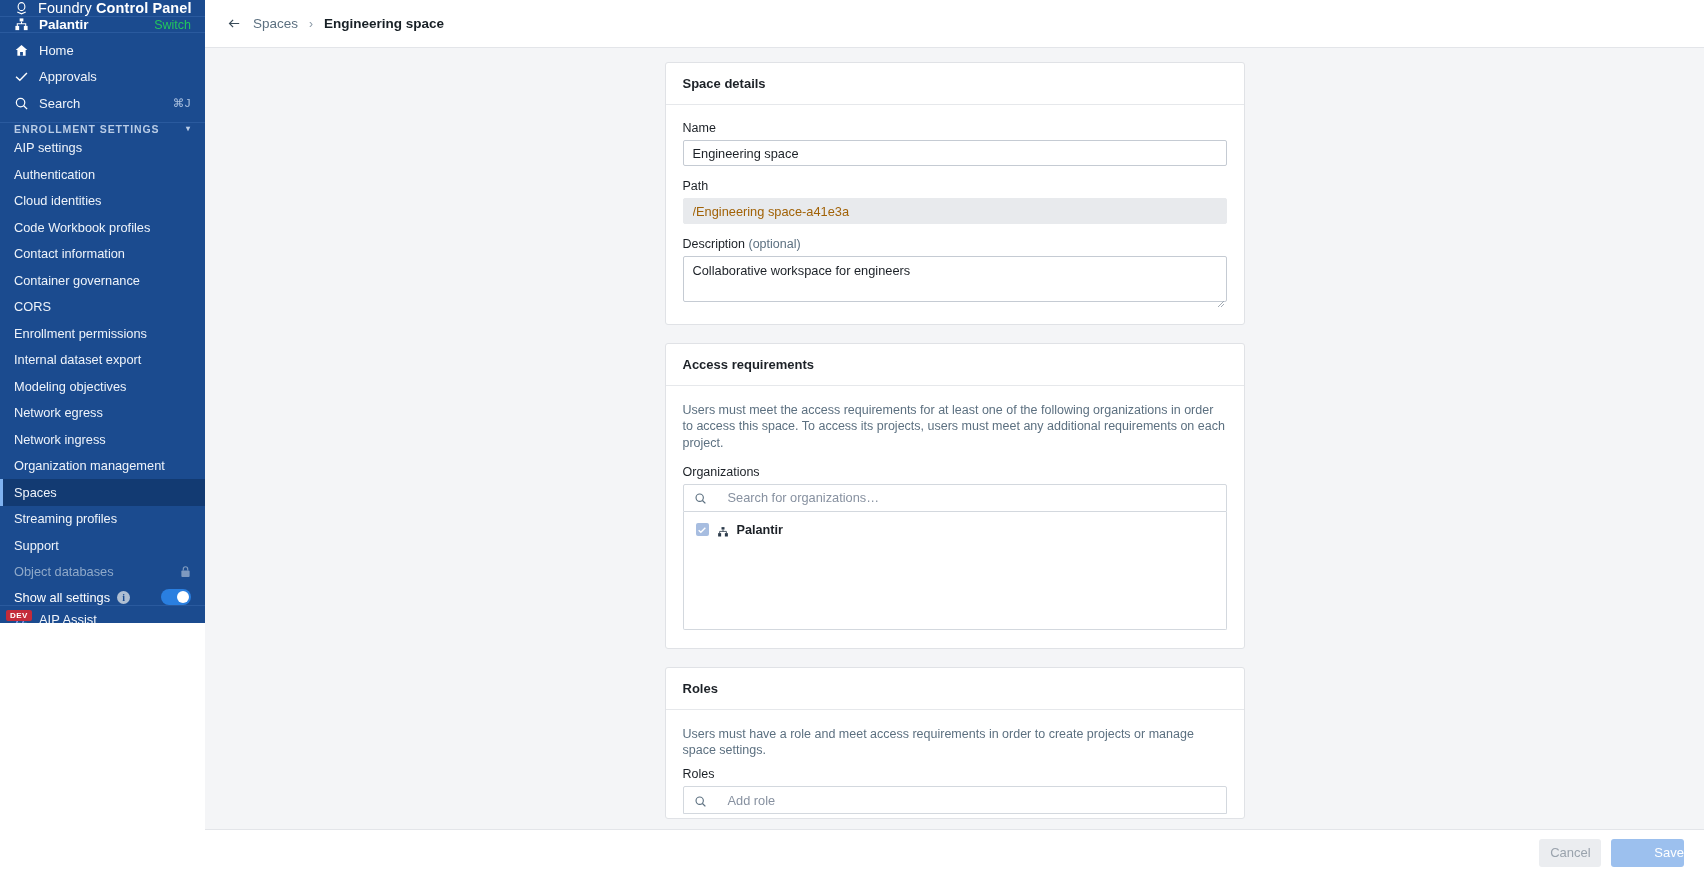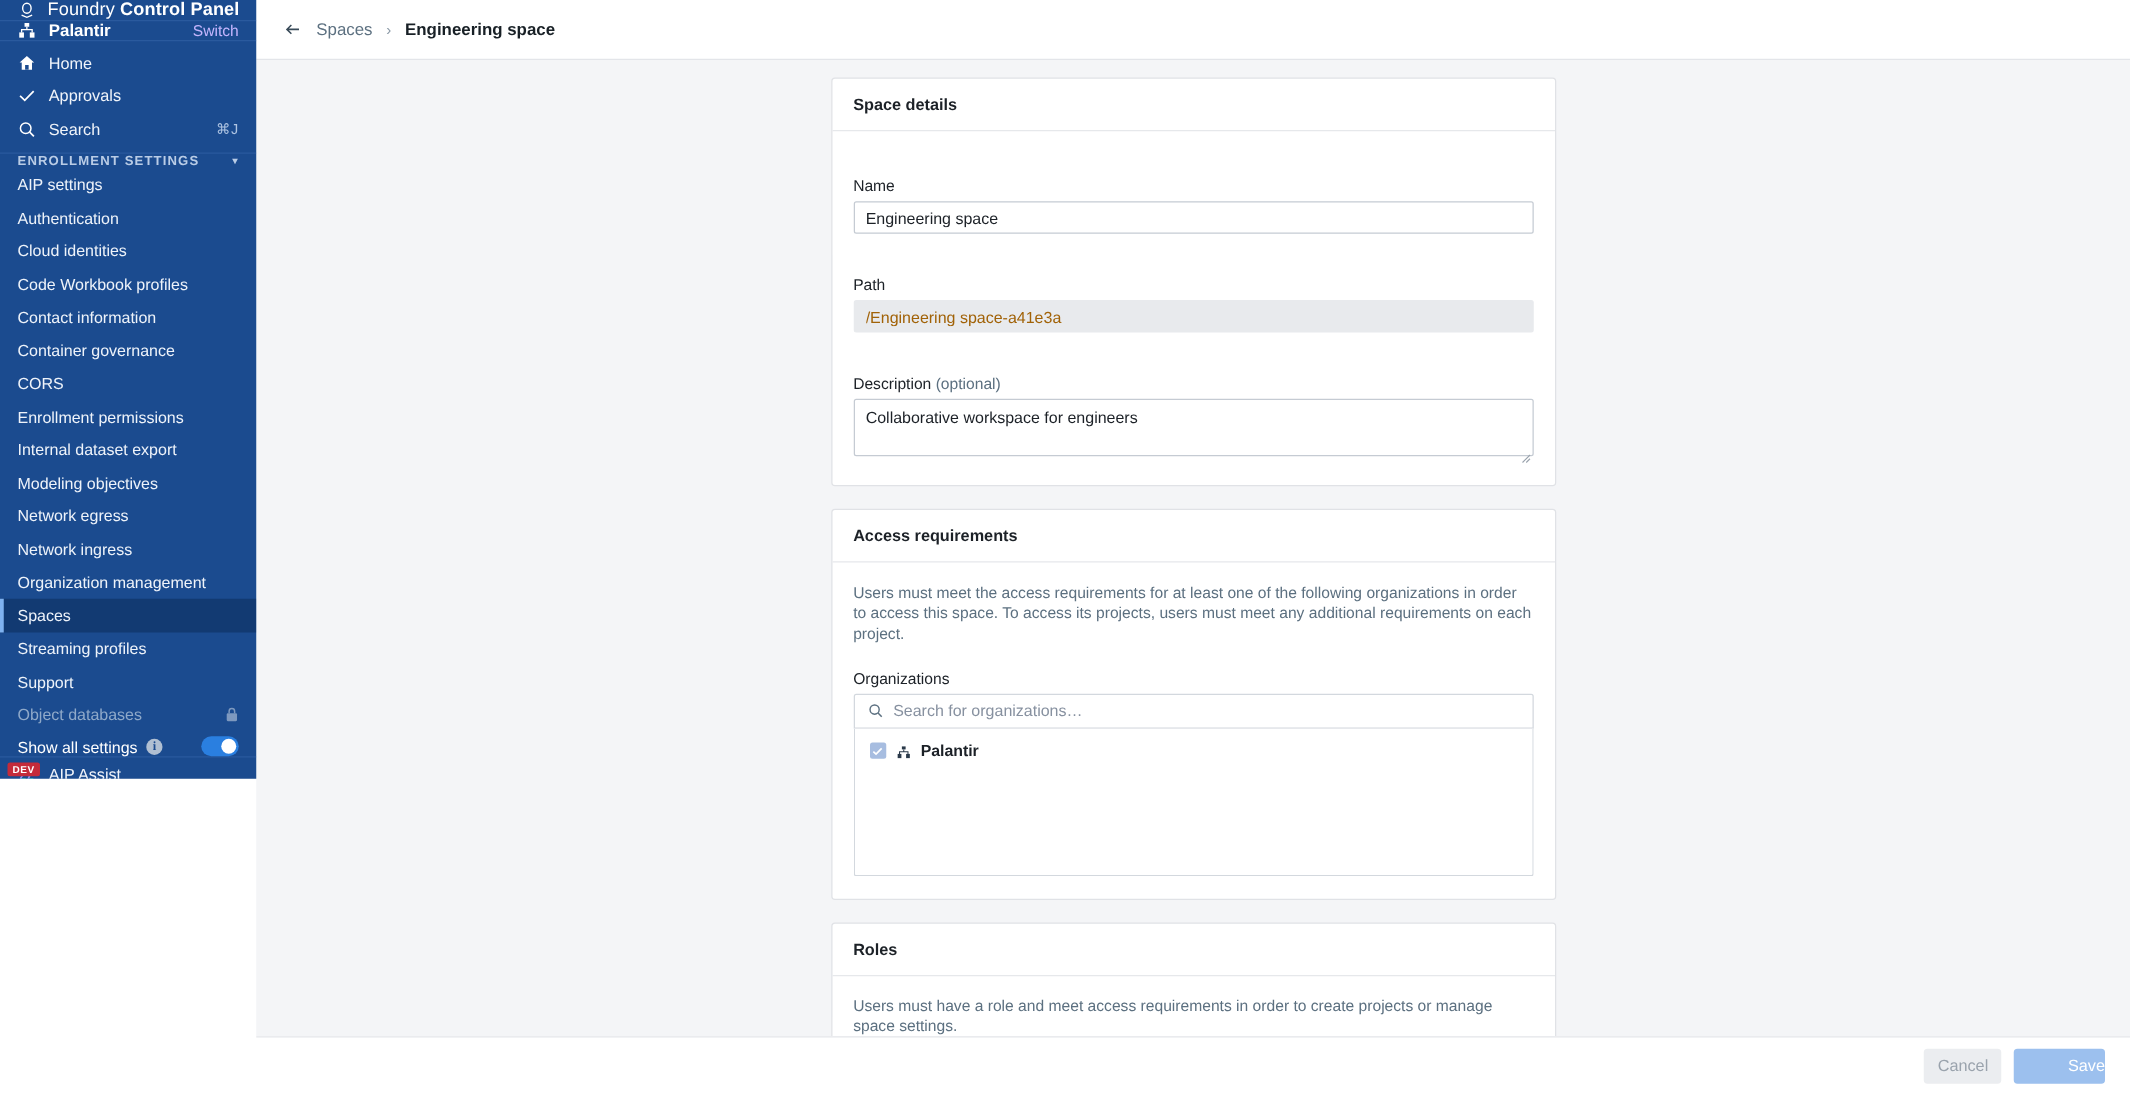--- a/index.html
+++ b/index.html
@@ -27,21 +27,21 @@
   }
   .sb-brand-text { font-size: 14.5px; letter-spacing: .1px; white-space: nowrap; }
   .sb-brand-text b { font-weight: 700; }
   .sb-org {
     height: 38px; display: flex; align-items: center; padding: 0 14px;
     border-bottom: 1px solid #2a5a9e;
     gap: 10px;
     cursor: pointer;
   }
   .sb-org-name { font-size: 13.5px; font-weight: 700; flex: 1; }
-  .sb-org-switch { font-size: 12.5px; color: #c4b5fd; font-weight: 400; }
+  .sb-org-switch { font-size: 12.5px; color: #22c55e; font-weight: 400; }
 
   .sb-nav { padding-top: 4px; }
   .sb-item {
     height: 26.5px; display: flex; align-items: center; gap: 10px;
     padding: 0 14px; font-size: 13px; color: #f0f4fa;
     cursor: pointer; position: relative;
   }
   .sb-item .kbd { margin-left: auto; font-size: 11.5px; color: #aec4e2; letter-spacing: .5px; }
 
   .sb-sec-divider { border-top: 1px solid #2a5a9e; margin: 5px 0 0 0; }
@@ -117,21 +117,21 @@
     margin-bottom: 18px;
   }
   .card-head {
     height: 42px; display: flex; align-items: center; padding: 0 17px;
     border-bottom: 1px solid #e6e8eb;
     font-size: 13px; font-weight: 700; color: #1c2127;
   }
   .card-body { padding: 16px 17px 18px 17px; }
 
   .field-label {
-    font-size: 12.5px; color: #1c2127; margin-bottom: 5px; display: block; margin-top: 21px;
+    font-size: 12.5px; color: #1c2127; margin-bottom: 5px; display: block;
   }
   .field-label .opt { color: #5c7080; font-weight: 400; }
   .inp {
     width: 100%; height: 26px; border: 1px solid #c5cbd3; border-radius: 2px;
     background: #ffffff; font-size: 12.8px; color: #1c2127;
     padding: 0 9px; font-family: "Liberation Sans", sans-serif; outline: none;
   }
   .inp.readonly { background: #e8eaed; border-color: #e8eaed; color: #a16207; }
   .gap { height: 13px; }
   .ta {
@@ -147,21 +147,21 @@
   }
 
   .help-text { font-size: 12.5px; color: #5c7080; line-height: 1.3; margin-bottom: 14px; }
   .help-text.tight { margin-bottom: 9px; }
 
   .search-box {
     width: 100%; height: 28px; border: 1px solid #d3d8de; border-radius: 2px 2px 0 0;
     display: flex; align-items: center; gap: 8px; padding: 0 10px;
     background: #ffffff;
   }
-  .search-box .ph { font-size: 12.8px; color: #8791a0; }
+  .search-box .ph { font-size: 12.8px; color: #8791a0; margin-left: 13px; }
   .list-panel {
     width: 100%; height: 118px; border: 1px solid #d3d8de; border-top: none;
     border-radius: 0 0 2px 2px; background: #ffffff; padding: 7px 0 0 0;
   }
   .list-row { display: flex; align-items: center; gap: 8px; padding: 2px 12px; height: 22px; cursor: pointer; }
   .cbx {
     width: 13px; height: 13px; border-radius: 2px; background: #a7bde0;
     display: flex; align-items: center; justify-content: center; flex: 0 0 13px;
   }
   .list-row .label { font-size: 12.7px; color: #1c2127; font-weight: 700; }

